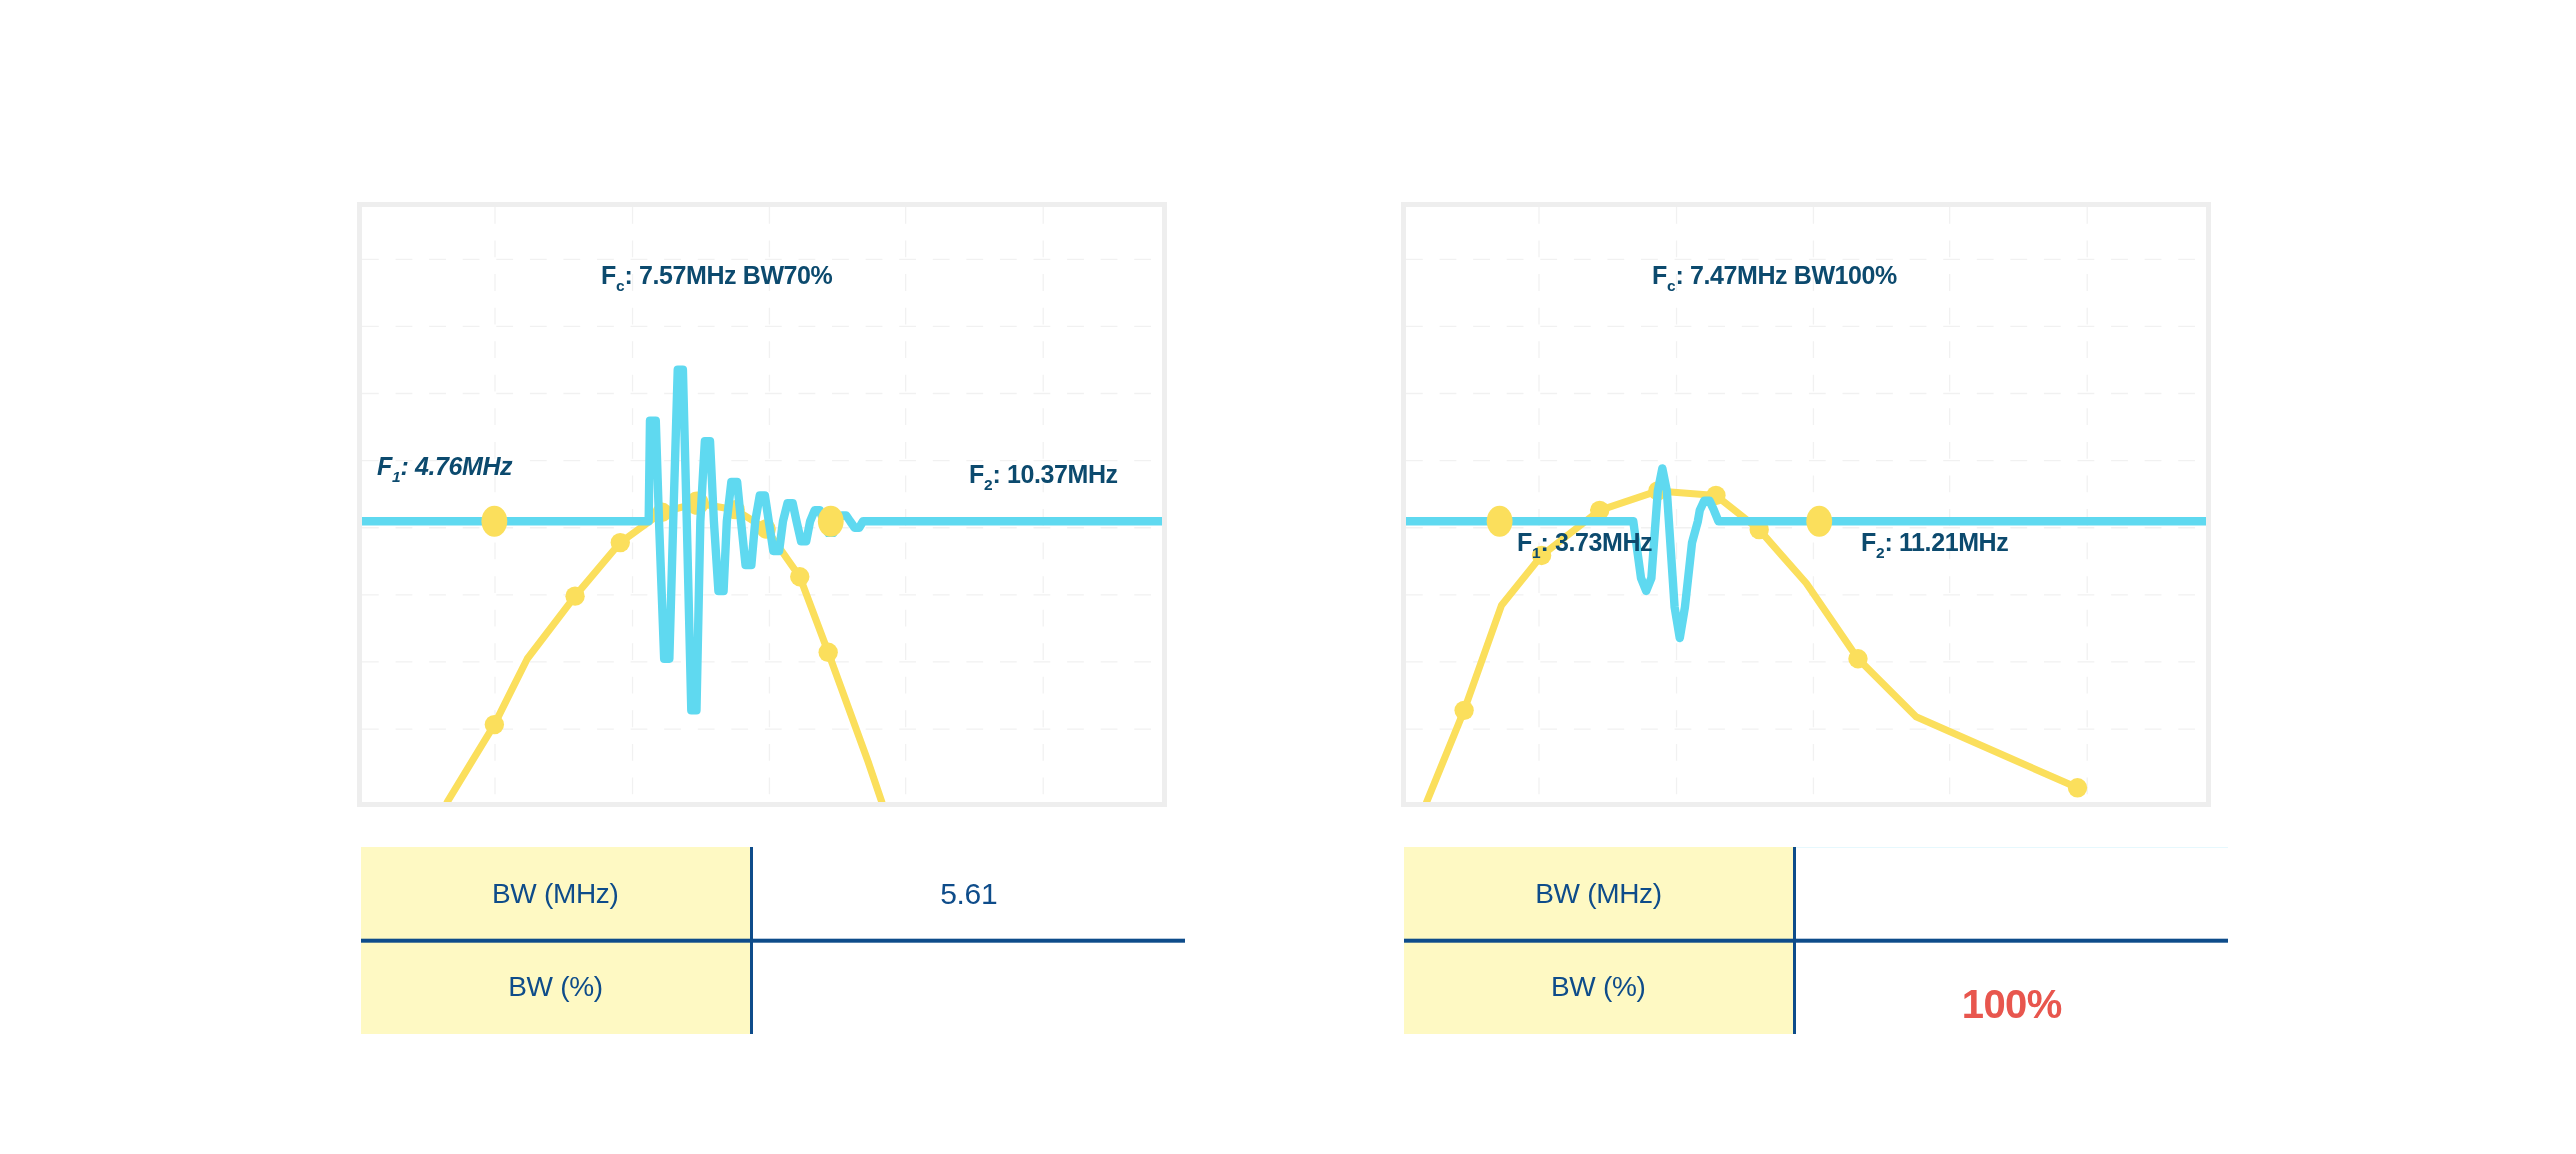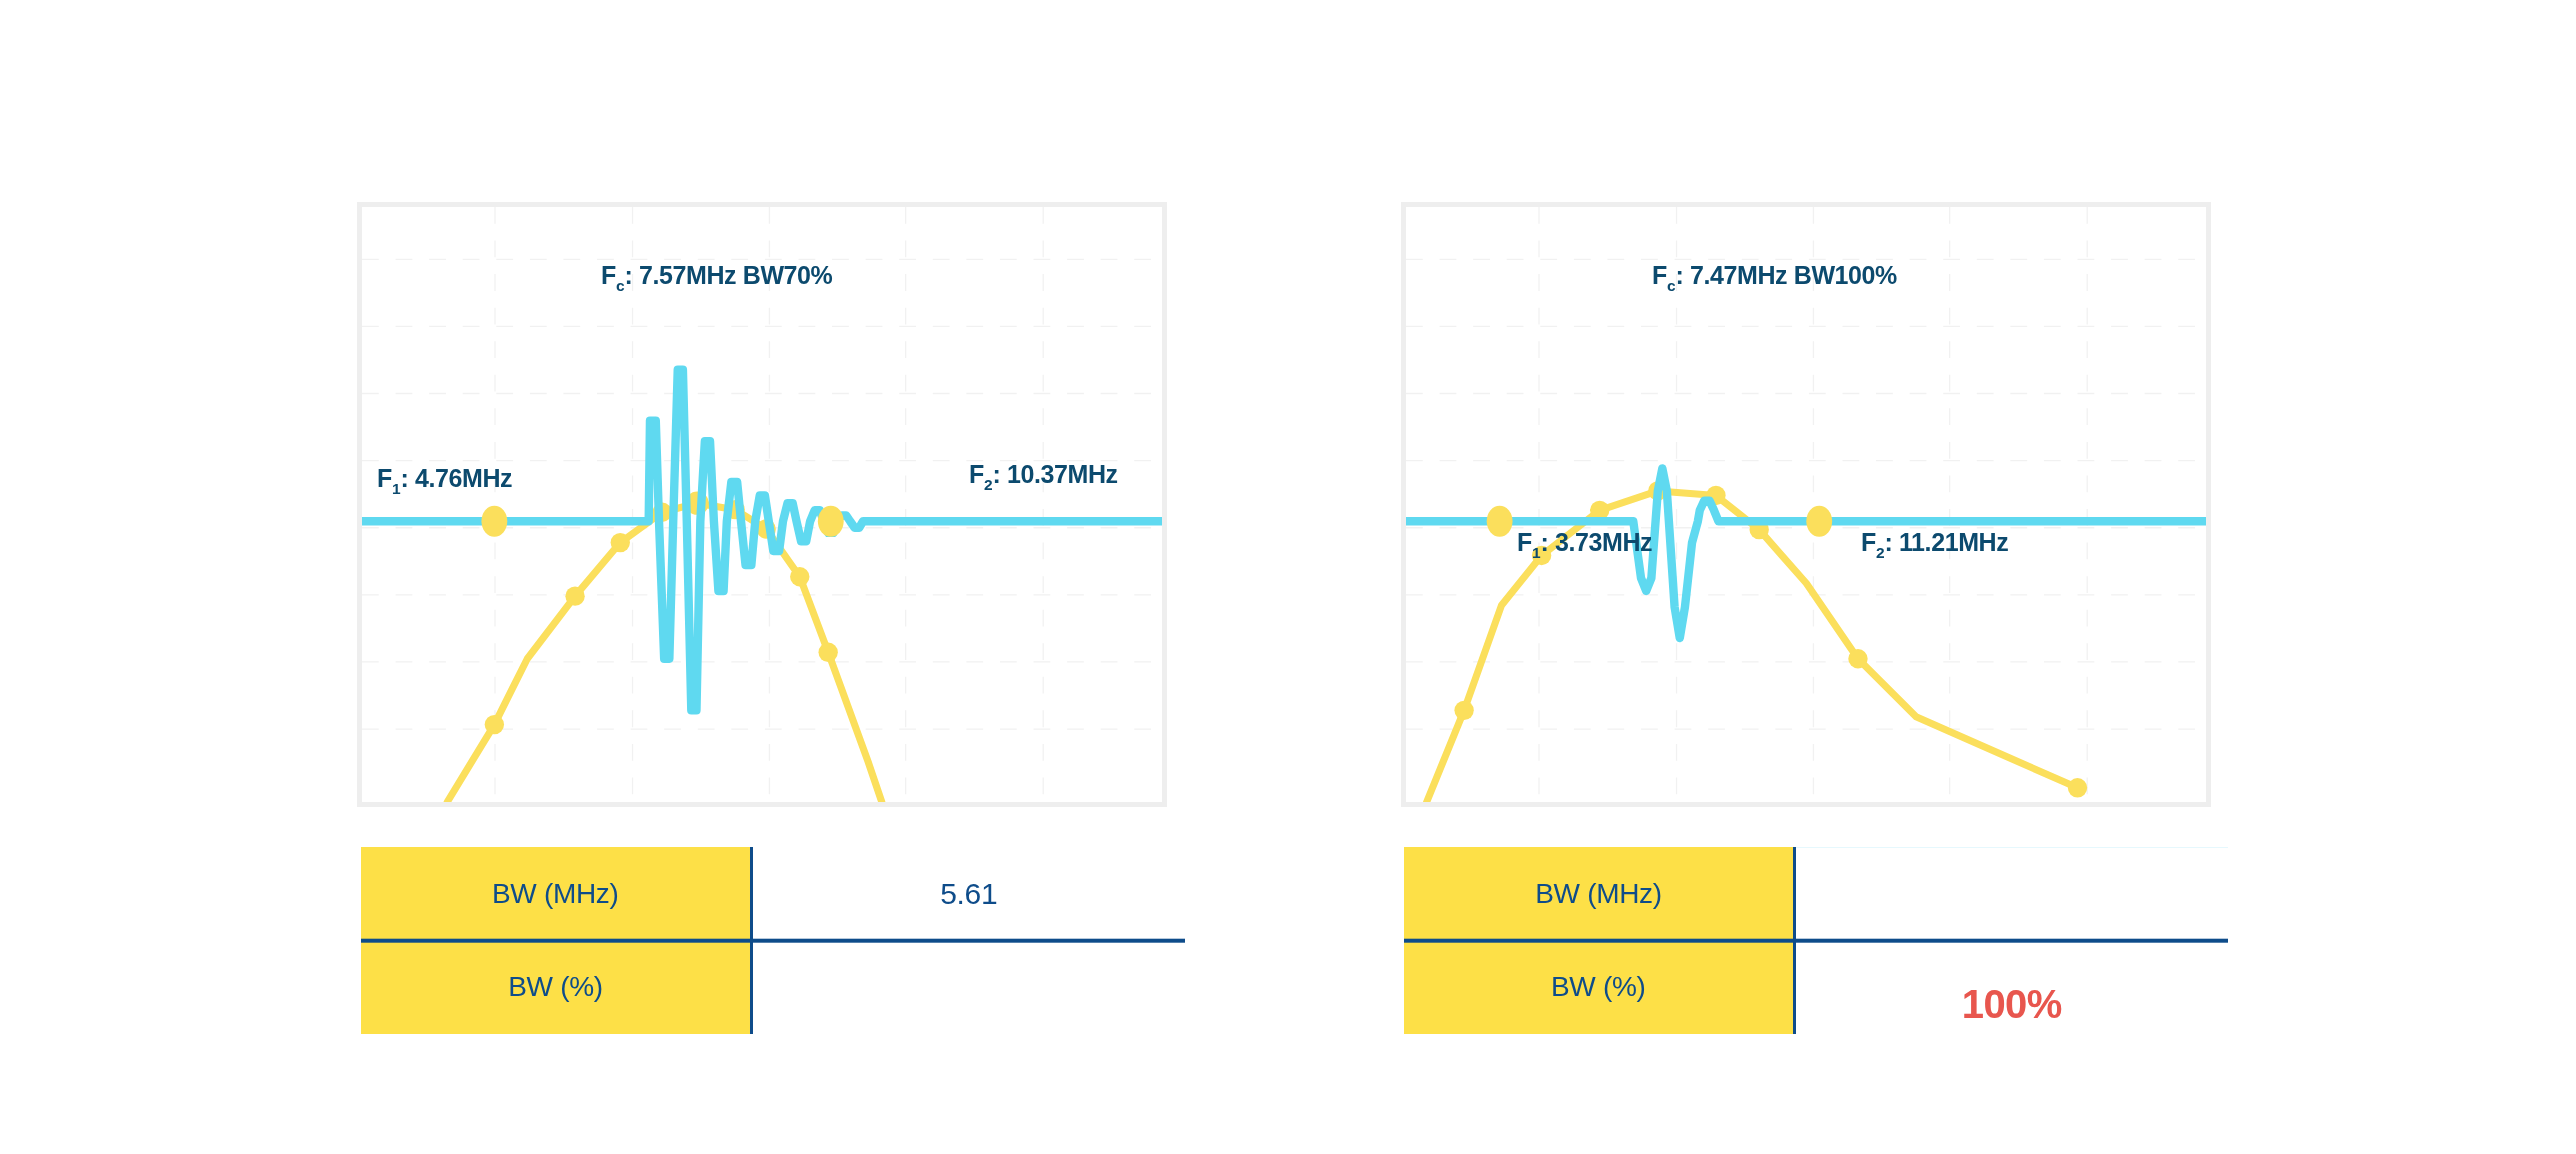--- a/index.html
+++ b/index.html
@@ -16,21 +16,21 @@
 
   
   .lbl{position:absolute;white-space:nowrap;color:#0c4a6e;
        font-weight:bold;font-size:25px;letter-spacing:-0.4px;
        font-family:"Liberation Sans","DejaVu Sans",sans-serif;}
   .lbl sub{font-size:0.62em;vertical-align:-0.42em;letter-spacing:0;}
 
   
   .tbl{position:absolute;box-sizing:border-box;}
   .tbl .row{position:relative;display:flex;height:50%;box-sizing:border-box;}
-  .tbl .hcell{box-sizing:border-box;background:#fde047;color:#0E4C8A;
+  .tbl .hcell{box-sizing:border-box;background:#fef9c3;color:#0E4C8A;
               display:flex;align-items:center;justify-content:center;
               font-size:28px;letter-spacing:-0.3px;
               border-right:3.9px solid #0E4C8A;}
   .tbl .vcell{box-sizing:border-box;display:flex;align-items:center;
               justify-content:center;background:#ffffff;}
   .tbl .v-num{color:#0E4C8A;font-size:30px;letter-spacing:-0.3px;}
   .tbl .v-pct{color:#E8564E;font-size:40px;font-weight:bold;letter-spacing:-0.6px;}
   .tbl .midrule{position:absolute;left:0;top:50%;height:4.5px;background:#0E4C8A;
                 transform:translateY(-2.3px);}
   .tbl .toprule{position:absolute;left:0;top:0;height:1.3px;background:#E6F8FD;}
@@ -80,21 +80,21 @@
           <ellipse cx="205" cy="487" rx="20" ry="24"></ellipse>
           <ellipse cx="726" cy="487" rx="20" ry="24"></ellipse>
         </g>
       </svg>
     </div>
   </div>
 
   <div class="lbl" style="left:601px;top:261px;">
     <span>F</span><sub>c</sub><span>: 7.57MHz BW70%</span>
   </div>
-  <div class="lbl" style="left:377px;top:464px;">
+  <div class="lbl" style="left:377px;top:452px;font-style:italic;">
     <span>F</span><sub>1</sub><span>: 4.76MHz</span>
   </div>
   <div class="lbl" style="left:969px;top:460px;">
     <span>F</span><sub>2</sub><span>: 10.37MHz</span>
   </div>
 
   <div class="panel" style="left:1401px;top:202px;width:810px;height:605px;">
     <div class="plot">
       <svg viewBox="0 0 1239 922" preserveAspectRatio="none">
         <g stroke="#F1F1F1" stroke-width="2" stroke-dasharray="26 26">

